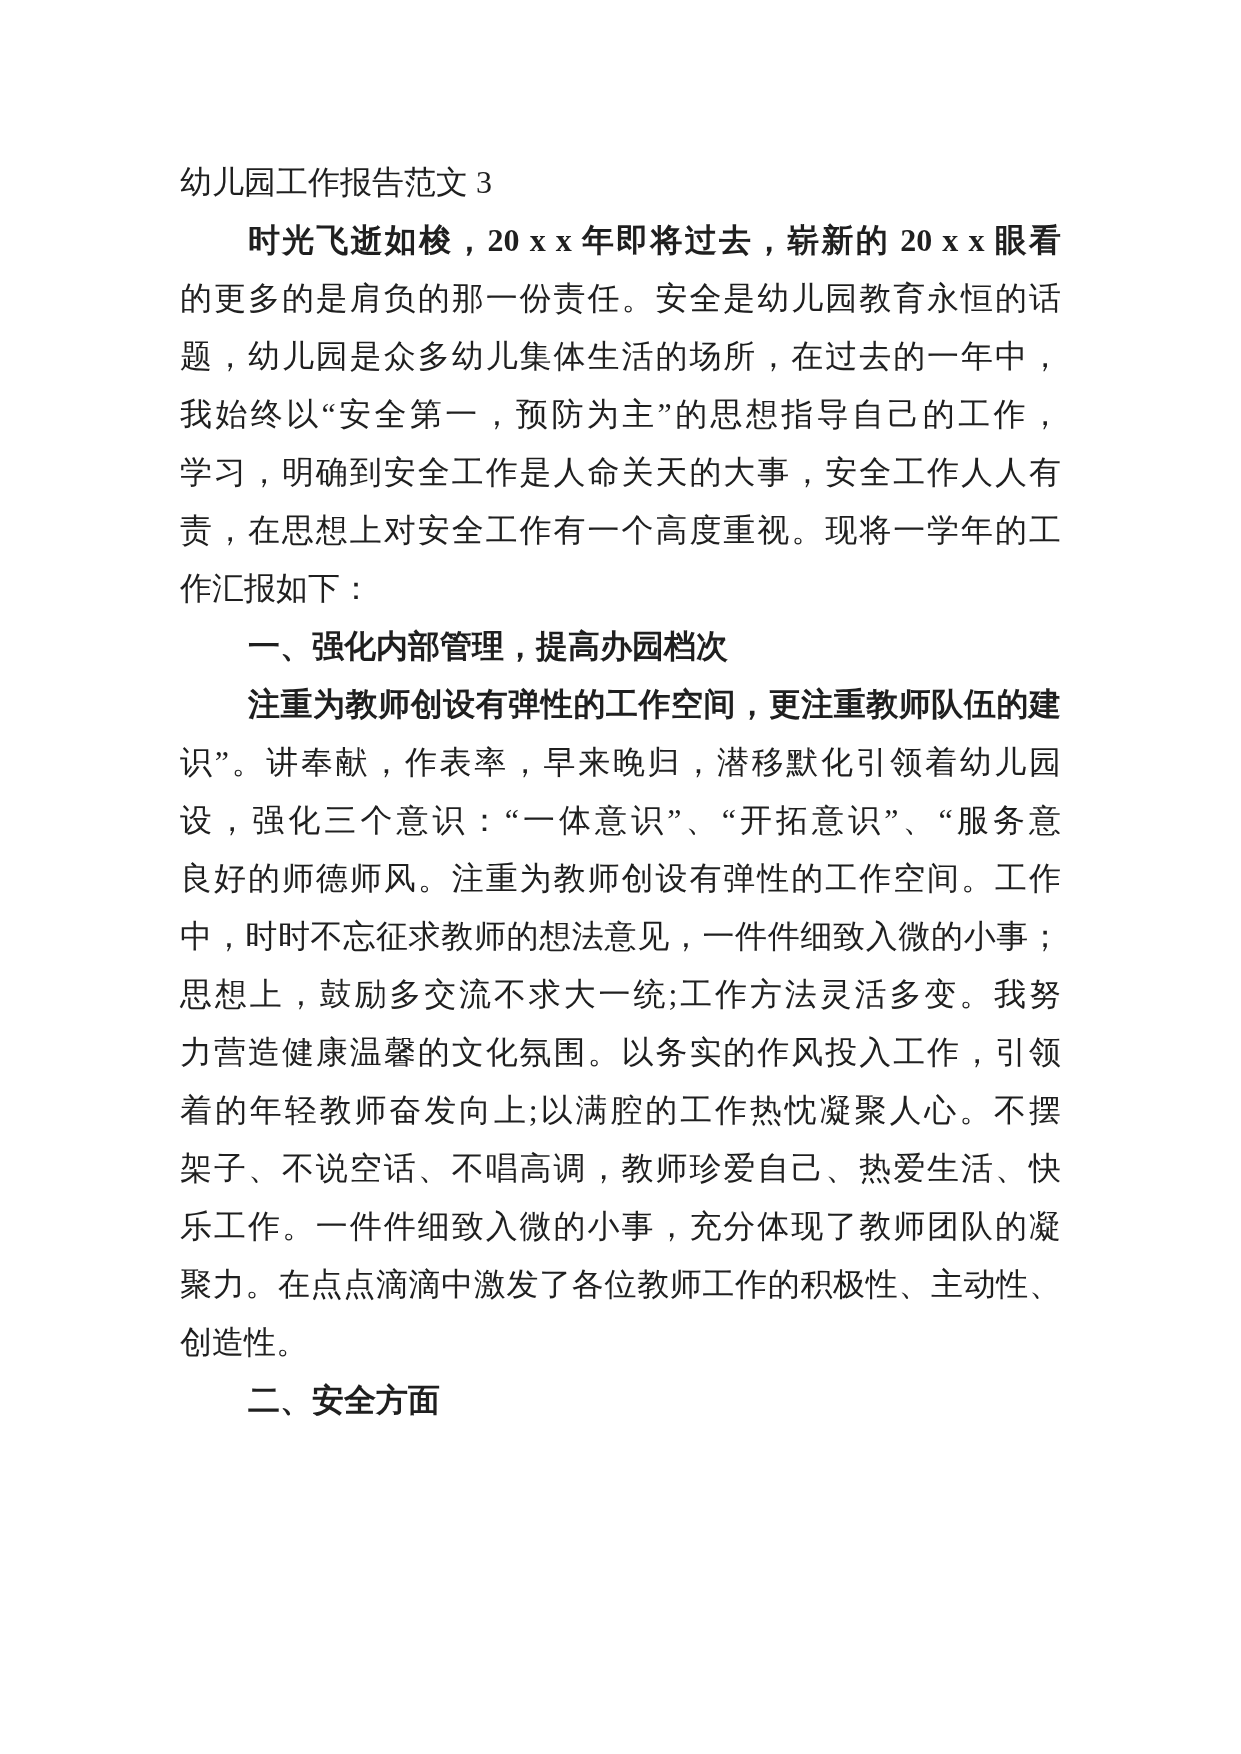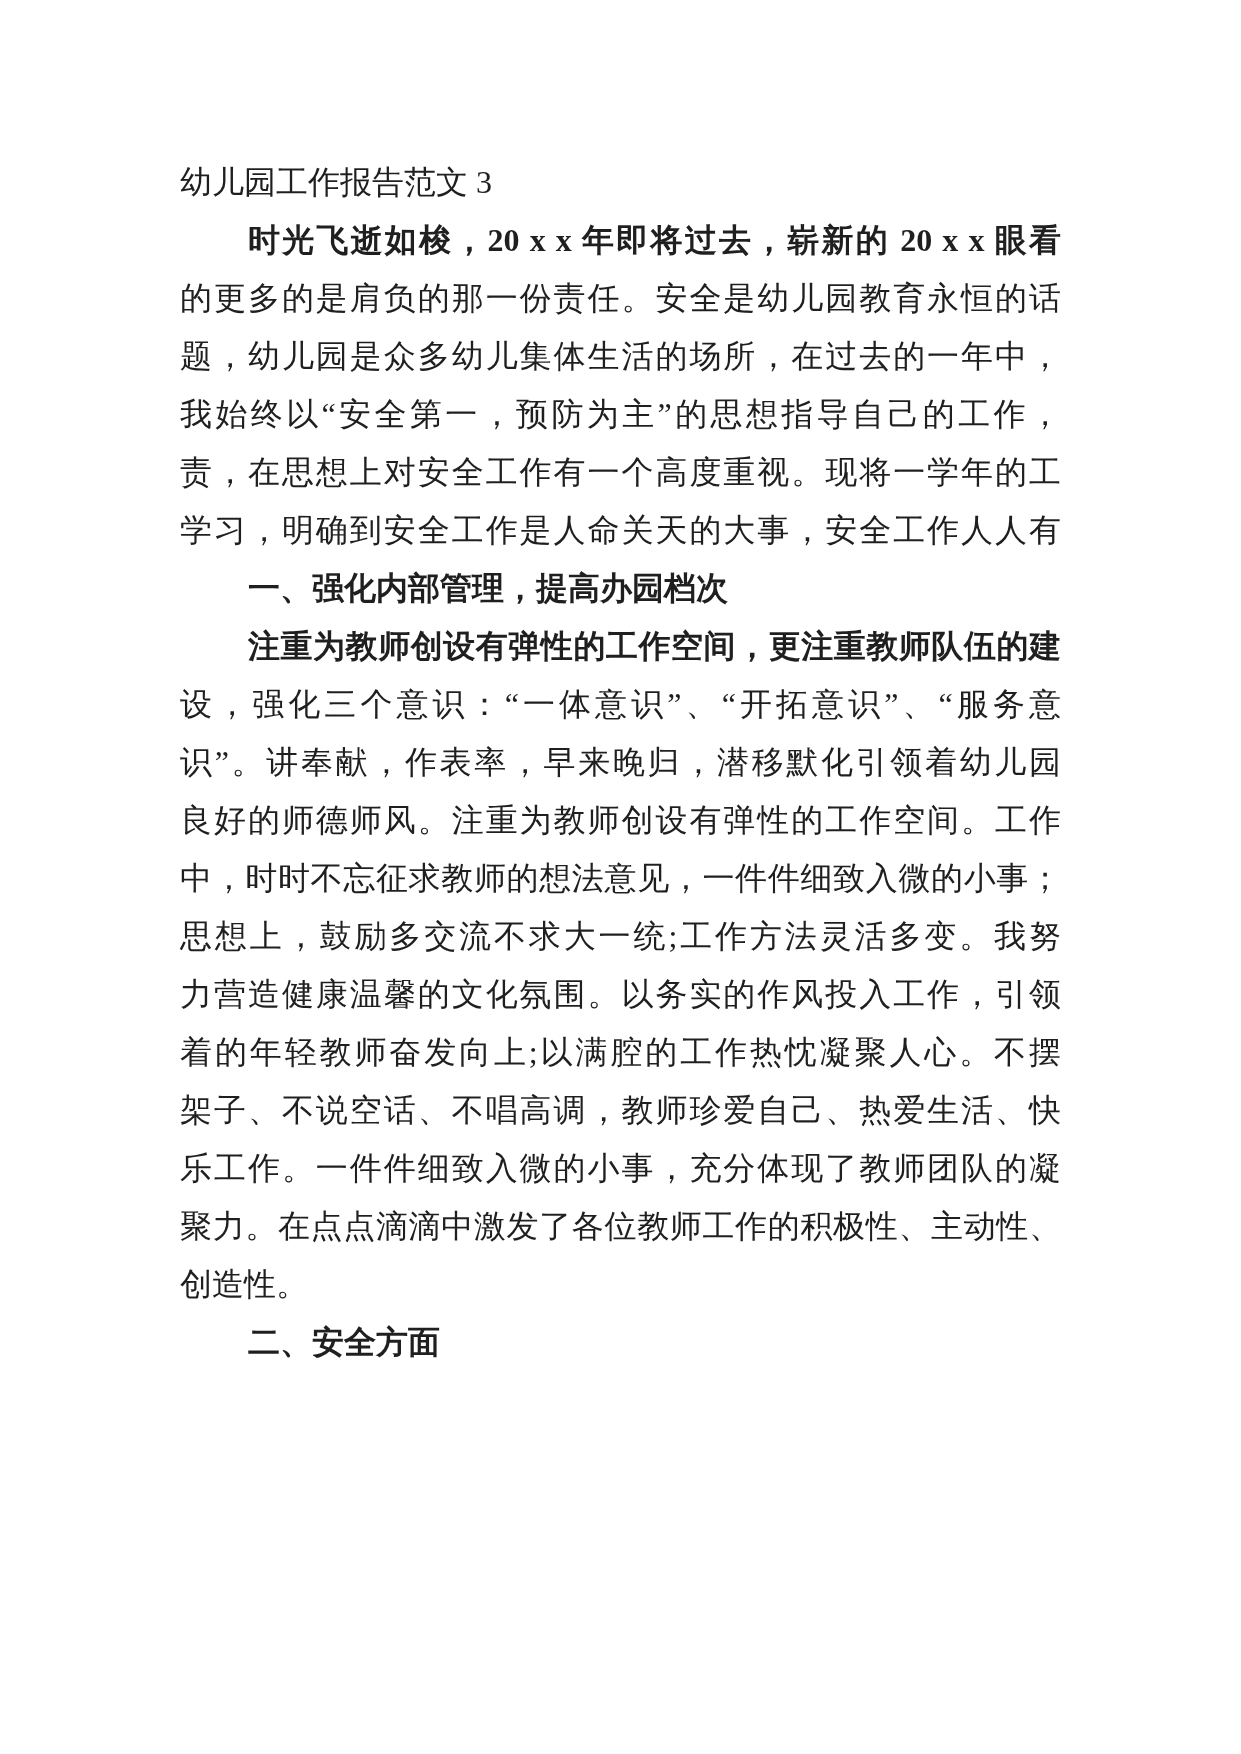--- a/index.html
+++ b/index.html
@@ -41,28 +41,29 @@
 </head>
 <body>
 
 <div class="page">
   <div class="line flush">幼儿园工作报告范文 3</div>
 
   <div class="line indent">时光飞逝如梭，20 x x 年即将过去，崭新的 20 x x 眼看</div>
   <div class="line">的更多的是肩负的那一份责任。安全是幼儿园教育永恒的话</div>
   <div class="line">题，幼儿园是众多幼儿集体生活的场所，在过去的一年中，</div>
   <div class="line">我始终以“安全第一，预防为主”的思想指导自己的工作，</div>
+  <div class="line">学习，明确到安全工作是人命关天的大事，安全工作人人有</div>
   <div class="line">责，在思想上对安全工作有一个高度重视。现将一学年的工</div>
-  <div class="line">学习，明确到安全工作是人命关天的大事，安全工作人人有</div>
+  <div class="line flush">作汇报如下：</div>
 
   <div class="line flush indent">一、强化内部管理，提高办园档次</div>
 
   <div class="line indent">注重为教师创设有弹性的工作空间，更注重教师队伍的建</div>
+  <div class="line">识”。讲奉献，作表率，早来晚归，潜移默化引领着幼儿园</div>
   <div class="line">设，强化三个意识：“一体意识”、“开拓意识”、“服务意</div>
-  <div class="line">识”。讲奉献，作表率，早来晚归，潜移默化引领着幼儿园</div>
   <div class="line">良好的师德师风。注重为教师创设有弹性的工作空间。工作</div>
   <div class="line">中，时时不忘征求教师的想法意见，一件件细致入微的小事；</div>
   <div class="line">思想上，鼓励多交流不求大一统;工作方法灵活多变。我努</div>
   <div class="line">力营造健康温馨的文化氛围。以务实的作风投入工作，引领</div>
   <div class="line">着的年轻教师奋发向上;以满腔的工作热忱凝聚人心。不摆</div>
   <div class="line">架子、不说空话、不唱高调，教师珍爱自己、热爱生活、快</div>
   <div class="line">乐工作。一件件细致入微的小事，充分体现了教师团队的凝</div>
   <div class="line">聚力。在点点滴滴中激发了各位教师工作的积极性、主动性、</div>
   <div class="line flush">创造性。</div>
 

